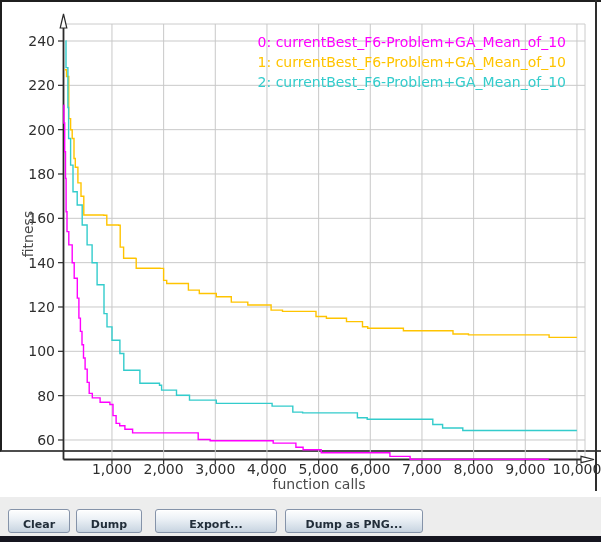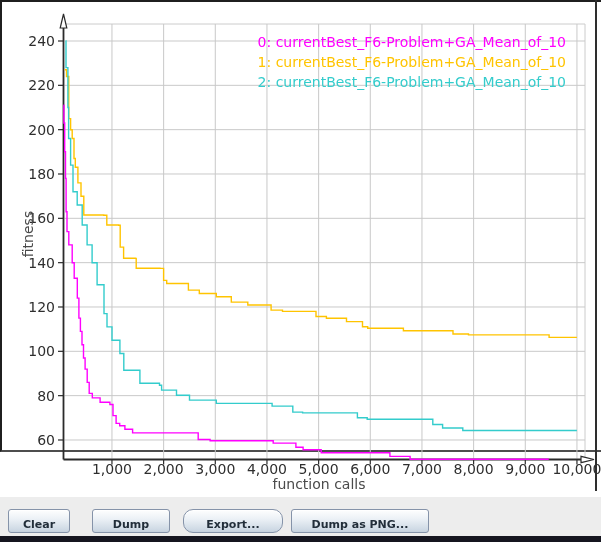--- a/index.html
+++ b/index.html
@@ -20,22 +20,22 @@
   .btn{
     height:24px;border:1px solid #8593a9;border-radius:3px;
     background:linear-gradient(to bottom,#fefefe 0%,#ecf1f6 40%,#cfdae5 88%,#c4d0dd 100%);
     box-shadow:inset 0 1px 0 #ffffff;
     font-family:"DejaVu Sans","Liberation Sans",sans-serif;
     font-size:11px;font-weight:bold;color:#222e3a;
     padding:8px;cursor:pointer;
   }
   .btn-clear{width:62px;}
   .btn-loglin{width:82px;margin-left:21px;}
-  .btn-dump{width:78px;margin-left:22px;}
-  .btn-export{width:100px;margin-left:13px;border-radius:10px;}
+  .btn-dump{width:66px;margin-left:6px;}
+  .btn-export{width:122px;margin-left:13px;}
   .btn-save{width:138px;margin-left:8px;}
   .bottom-bar{position:absolute;left:0;top:536px;width:601px;height:6px;background:#15151f;}
 </style>
 </head>
 <body>
 
 <div class="window">
   <div class="chart-panel">
     <svg id="plot" width="601" height="495" viewBox="0 0 601 495">
         <path d="M 61.5 22 H 583 V 457.5" stroke="#cccccc" fill="none" stroke-width="1"></path>

